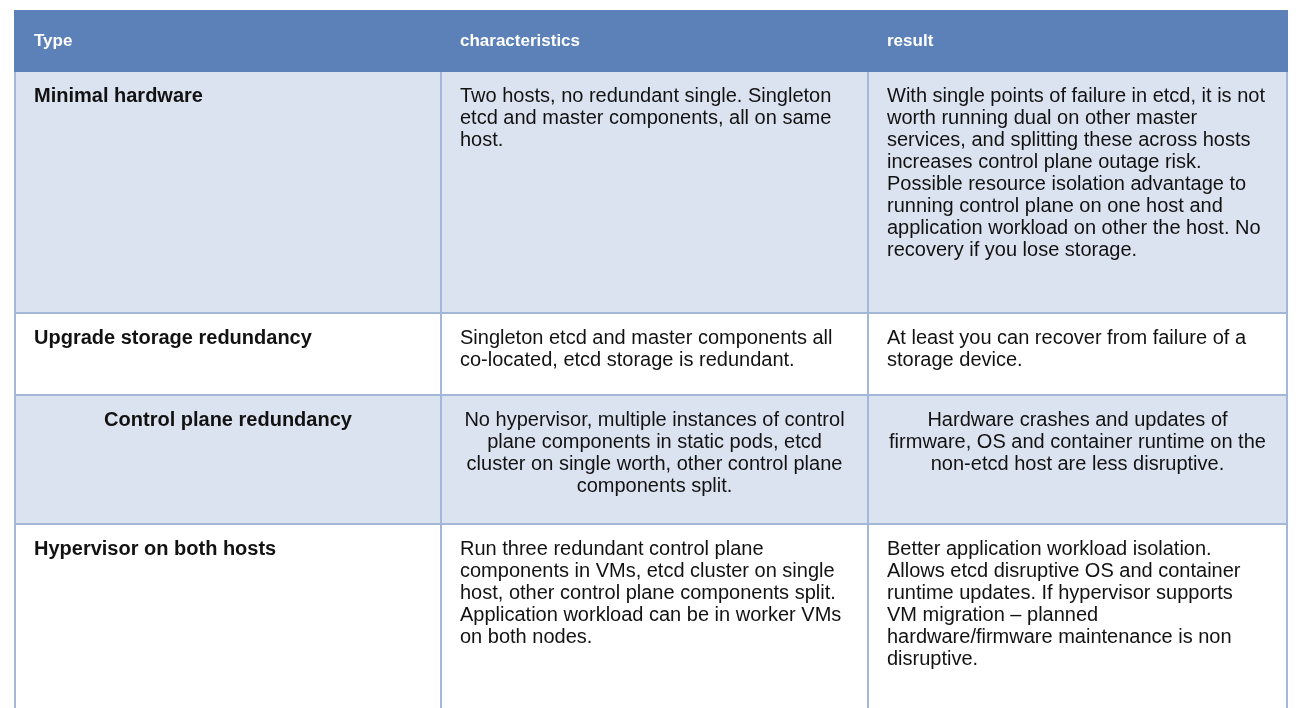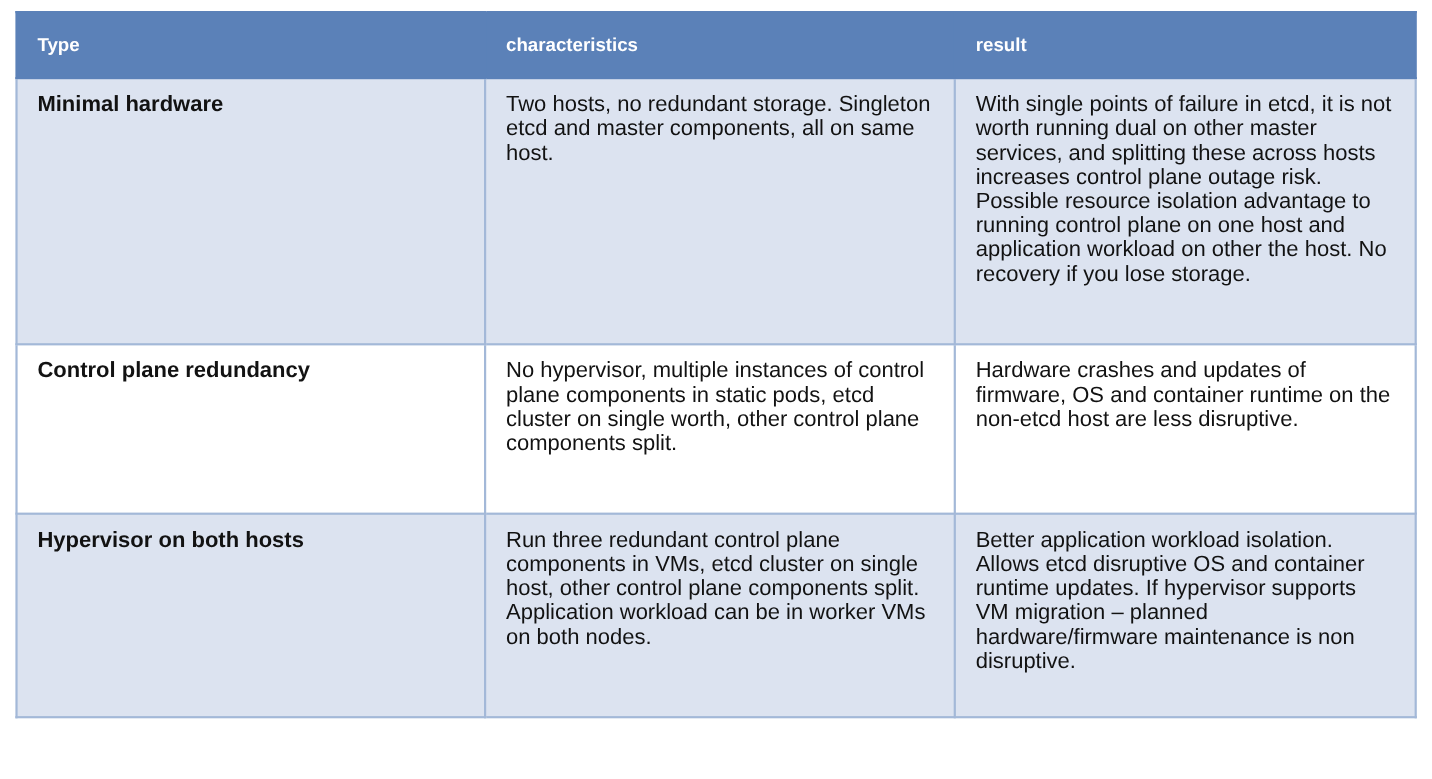--- a/index.html
+++ b/index.html
@@ -56,21 +56,21 @@
     vertical-align: top;
     padding: 12px 18px;
     font-size: 20px;
     line-height: 22px;
   }
   table.comparison tbody tr:nth-child(odd) td { background: var(--row-alt-bg); }
   table.comparison tbody tr:nth-child(even) td { background: var(--row-bg); }
   td.type-cell { font-weight: bold; }
   tr.r1 td { height: 242px; }
   tr.r2 td { height: 82px; }
-  tr.r3 td { height: 154px; }
+  tr.r3 td { height: 129px; text-align: center; }
   tr.r4 td { height: 185px; }
 </style>
 </head>
 <body>
 
 <div class="page">
   <table class="comparison">
     <colgroup>
       <col class="c1">
         <col class="c2">
@@ -79,22 +79,27 @@
     <thead>
       <tr>
         <th>Type</th>
         <th>characteristics</th>
         <th>result</th>
       </tr>
     </thead>
     <tbody>
       <tr class="r1">
         <td class="type-cell">Minimal hardware</td>
-        <td>Two hosts, no redundant storage. Singleton etcd and master components, all on same host.</td>
+        <td>Two hosts, no redundant single. Singleton etcd and master components, all on same host.</td>
         <td>With single points of failure in etcd, it is not worth running dual on other master services, and splitting these across hosts increases control plane outage risk. Possible resource isolation advantage to running control plane on one host and application workload on other the host. No recovery if you lose storage.</td>
+      </tr>
+      <tr class="r2">
+        <td class="type-cell">Upgrade storage redundancy</td>
+        <td>Singleton etcd and master components all co-located, etcd storage is redundant.</td>
+        <td>At least you can recover from failure of a storage device.</td>
       </tr>
       <tr class="r3">
         <td class="type-cell">Control plane redundancy</td>
         <td>No hypervisor, multiple instances of control plane components in static pods, etcd cluster on single worth, other control plane components split.</td>
         <td>Hardware crashes and updates of firmware, OS and container runtime on the non-etcd host are less disruptive.</td>
       </tr>
       <tr class="r4">
         <td class="type-cell">Hypervisor on both hosts</td>
         <td>Run three redundant control plane components in VMs, etcd cluster on single host, other control plane components split. Application workload can be in worker VMs on both nodes.</td>
         <td>Better application workload isolation. Allows etcd disruptive OS and container runtime updates. If hypervisor supports VM migration – planned hardware/firmware maintenance is non disruptive.</td>

